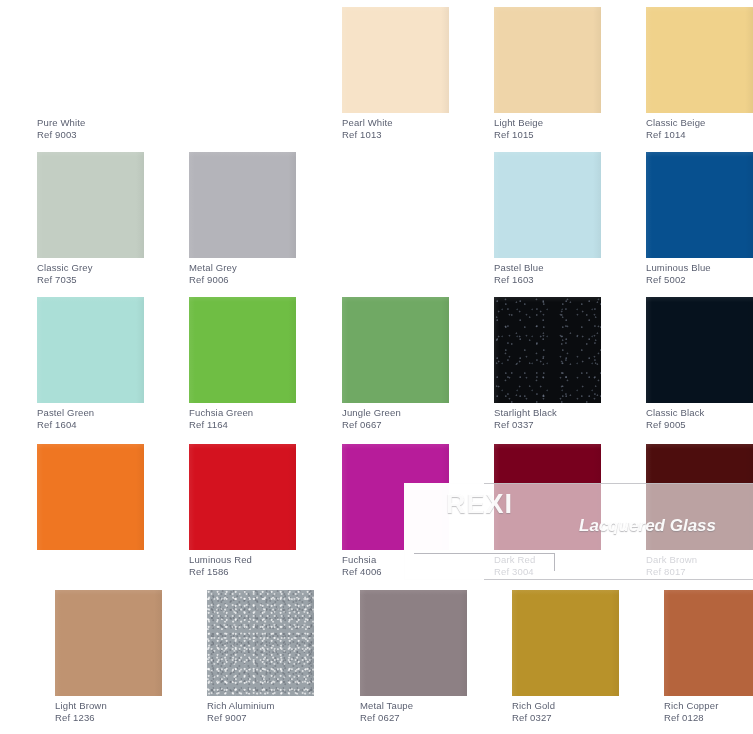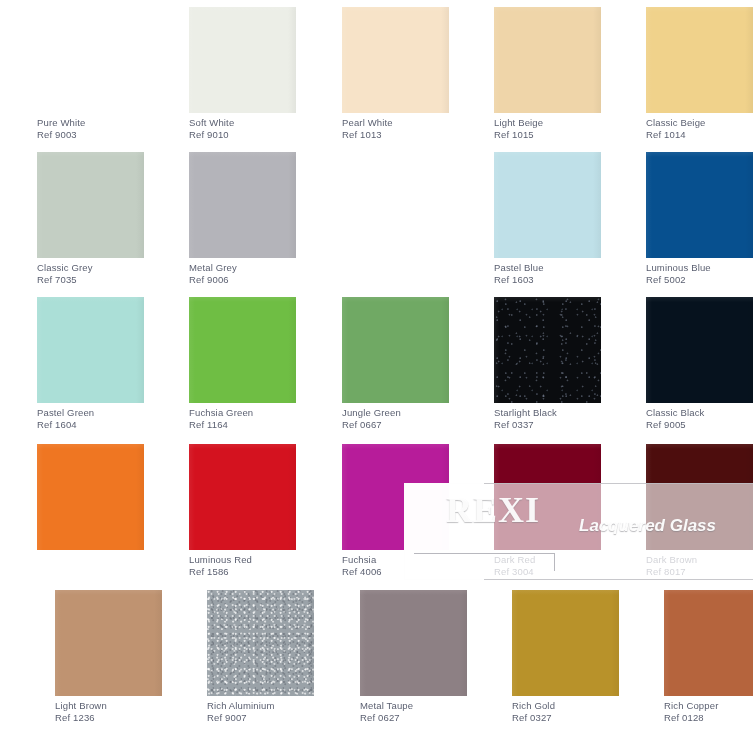--- a/index.html
+++ b/index.html
@@ -144,26 +144,26 @@
     left: 0;
     top: 0;
     width: 80px;
     height: 97px;
     background: rgba(255,255,255,0.97);
   }
   .wm-logo {
     position: absolute;
     left: 42px;
     top: 6px;
-    font-size: 36px;
+    font-size: 27px;
     font-weight: bold;
     letter-spacing: 1px;
     color: rgba(255,255,255,0.93);
     text-shadow: 0 1px 1px rgba(120,120,125,0.45);
-    font-family: Liberation Serif, serif;
+    font-family: Liberation Sans, sans-serif;
   }
   .wm-tagline {
     position: absolute;
     left: 175px;
     top: 33px;
     font-size: 17px;
     font-style: italic;
     font-weight: bold;
     color: rgba(255,255,255,0.95);
     text-shadow: 0 1px 1px rgba(120,120,125,0.5);
@@ -193,29 +193,20 @@
 <body>
 
 <div id="chart">
     <div class="swatch-row row-0">
       <div class="swatch-cell col-0">
         <div class="chip-label">
           <span class="chip-name">Pure White</span>
           <span class="chip-ref">Ref 9003</span>
         </div>
       </div>
-      <div class="swatch-cell col-1">
-        <div class="chip tex-flat">
-          <div class="chip-inner" style="background-color: rgb(236, 238, 231);"></div>
-        </div>
-        <div class="chip-label">
-          <span class="chip-name">Soft White</span>
-          <span class="chip-ref">Ref 9010</span>
-        </div>
-      </div>
       <div class="swatch-cell col-2">
         <div class="chip tex-flat">
           <div class="chip-inner" style="background-color: rgb(247, 227, 200);"></div>
         </div>
         <div class="chip-label">
           <span class="chip-name">Pearl White</span>
           <span class="chip-ref">Ref 1013</span>
         </div>
       </div>
       <div class="swatch-cell col-3">

